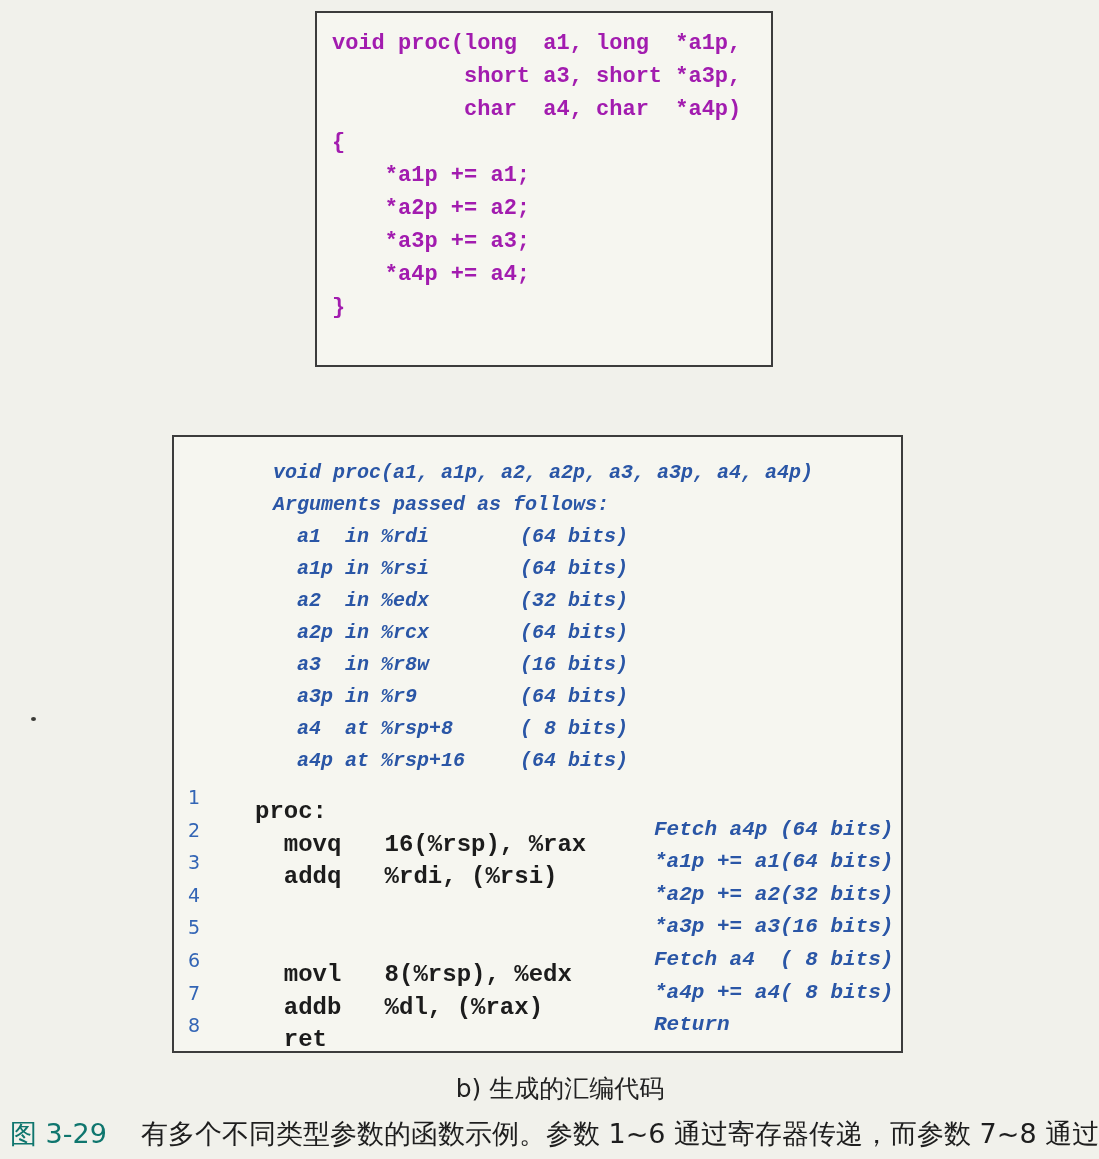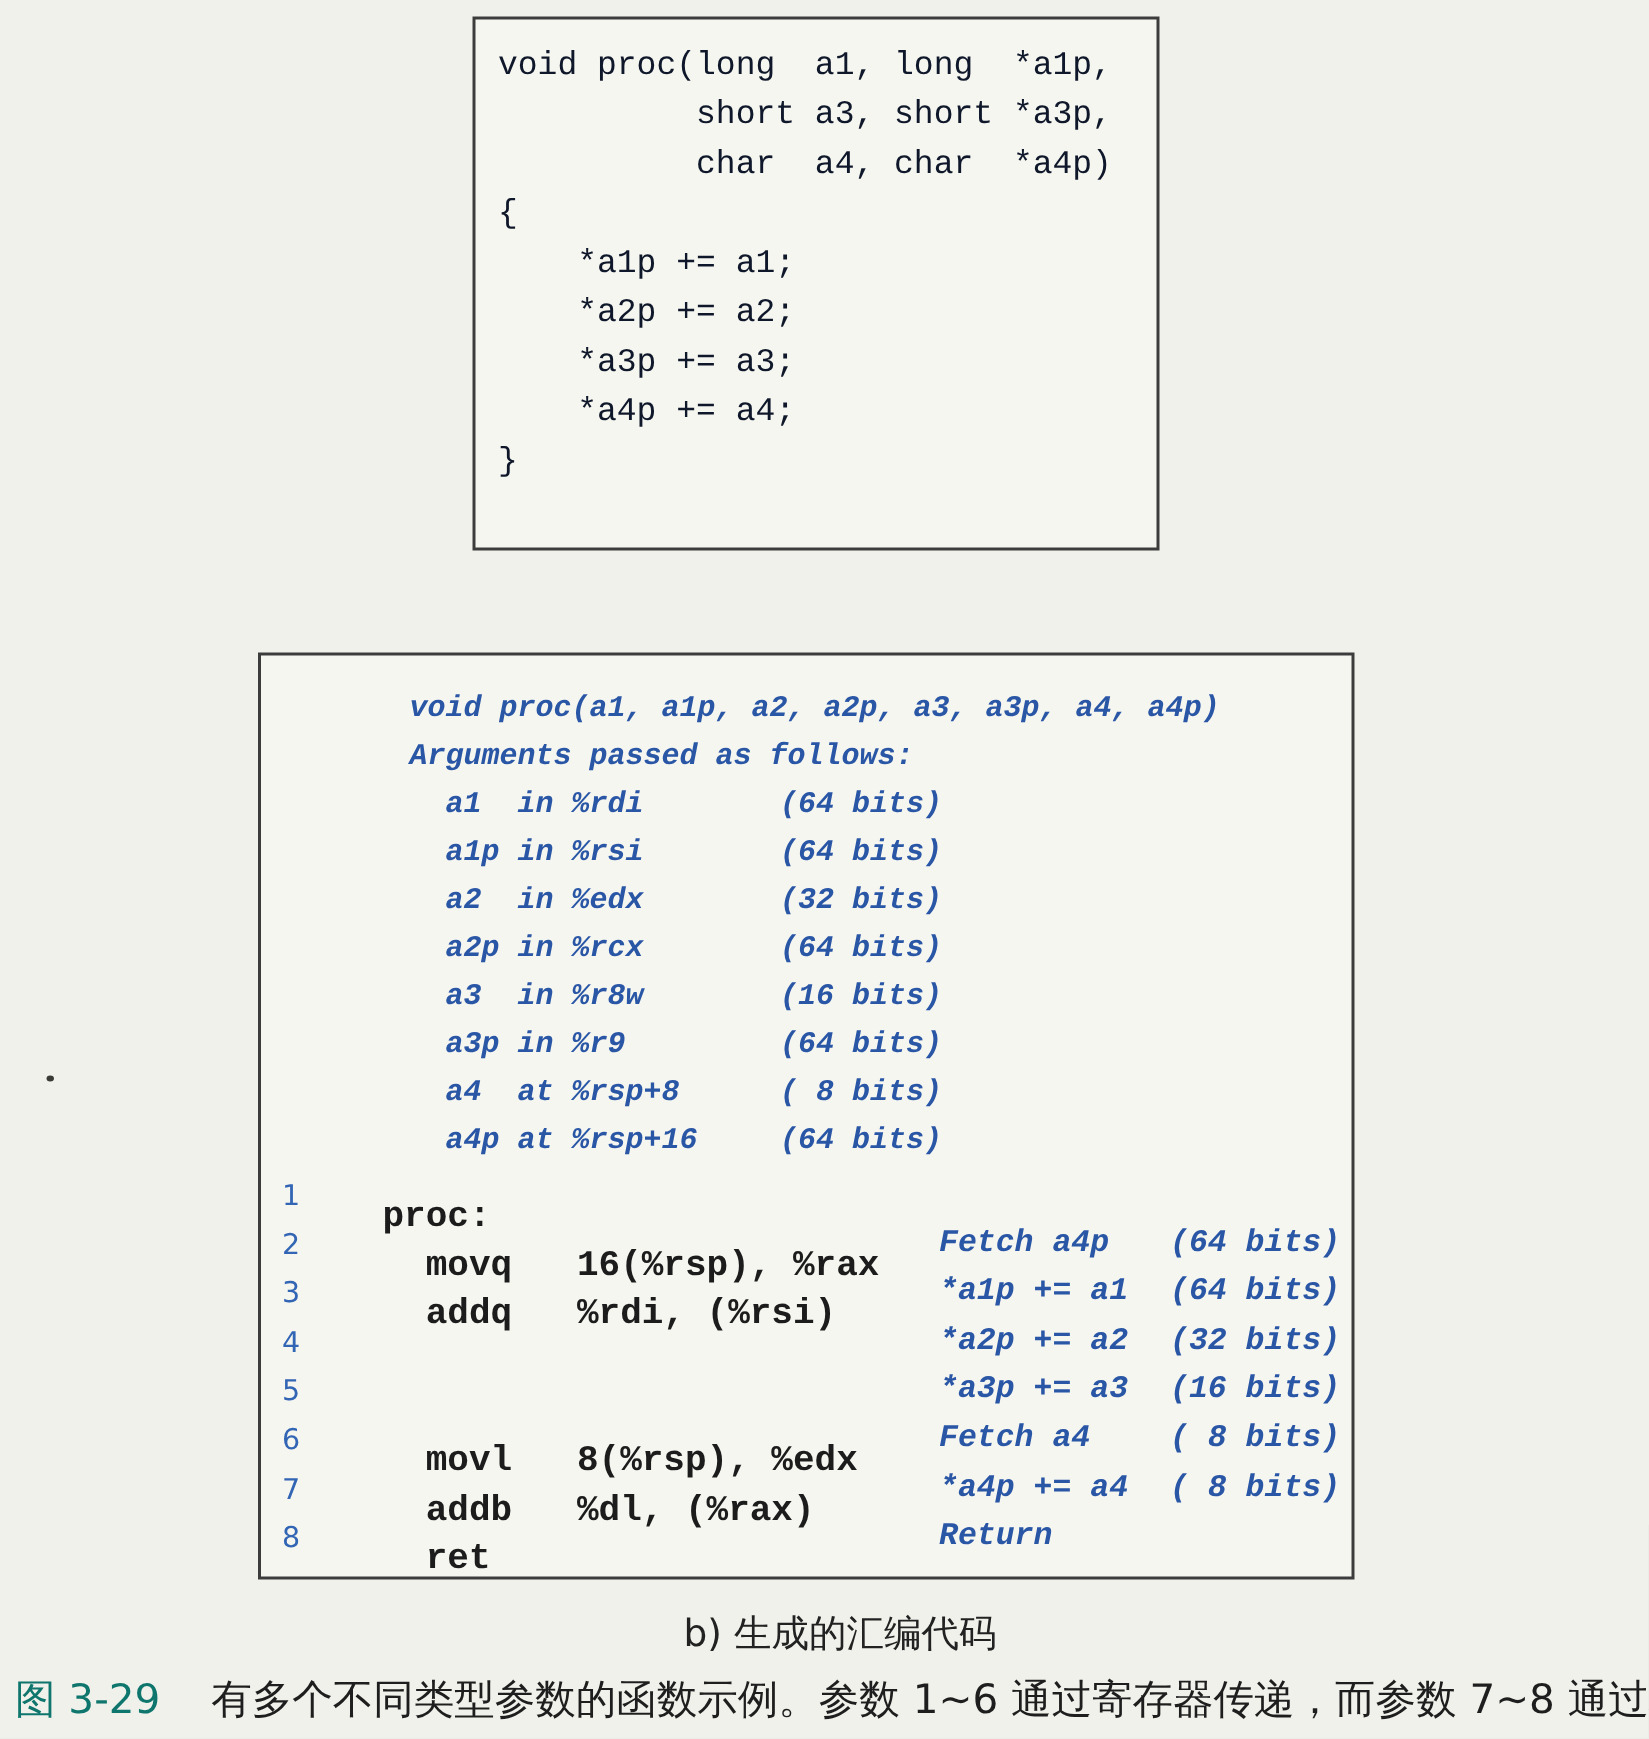--- a/index.html
+++ b/index.html
@@ -9,21 +9,21 @@
     font-family:"Liberation Mono",monospace;
   }
   .panel{
     position:absolute;background:#f6f6f0;border:2px solid #3c3c3c;box-sizing:border-box;
   }
   
   .panel-a{left:315px;top:11px;width:458px;height:356px;}
   .code-a{position:absolute;left:15px;top:14px;}
   .cline{
     white-space:pre;font-family:"Liberation Mono",monospace;
-    font-size:22px;line-height:33px;font-weight:400;color:#0f172a;
+    font-size:22px;line-height:33px;font-weight:700;color:#a21caf;
   }
   
   .caption{
     position:absolute;text-align:center;color:#222;
     font-family:"DejaVu Sans",sans-serif;font-size:25px;line-height:30px;
   }
   .caption-a{left:280px;top:384px;width:510px;}
   .caption-b{left:310px;top:1074px;width:500px;}
   
   .panel-b{left:172px;top:435px;width:731px;height:618px;}
@@ -45,21 +45,21 @@
     position:absolute;left:14px;top:0;
     font-family:"DejaVu Sans",sans-serif;font-size:19px;line-height:32.6px;
     color:#3365b5;font-weight:500;
   }
   .arow .code{
     position:absolute;left:81px;top:15px;white-space:pre;
     font-family:"Liberation Mono",monospace;font-weight:600;
     font-size:24px;line-height:32.6px;color:#1c1c1c;
   }
   .arow .cmain{
-    position:absolute;left:452px;top:0;white-space:pre;
+    position:absolute;left:480px;top:0;white-space:pre;
     font-family:"Liberation Mono",monospace;font-style:italic;font-weight:600;
     font-size:21px;line-height:32.6px;color:#2a56a6;
   }
   .arow .cbits{
     position:absolute;left:606px;top:0;white-space:pre;
     font-family:"Liberation Mono",monospace;font-style:italic;font-weight:600;
     font-size:21px;line-height:32.6px;color:#2a56a6;
   }
   
   .figcap{

